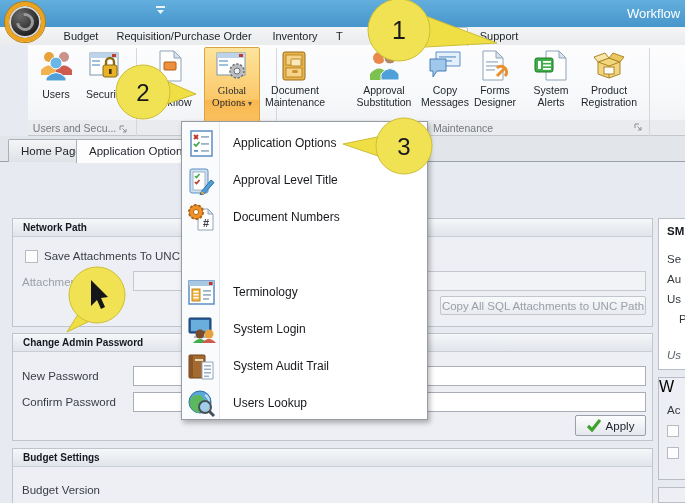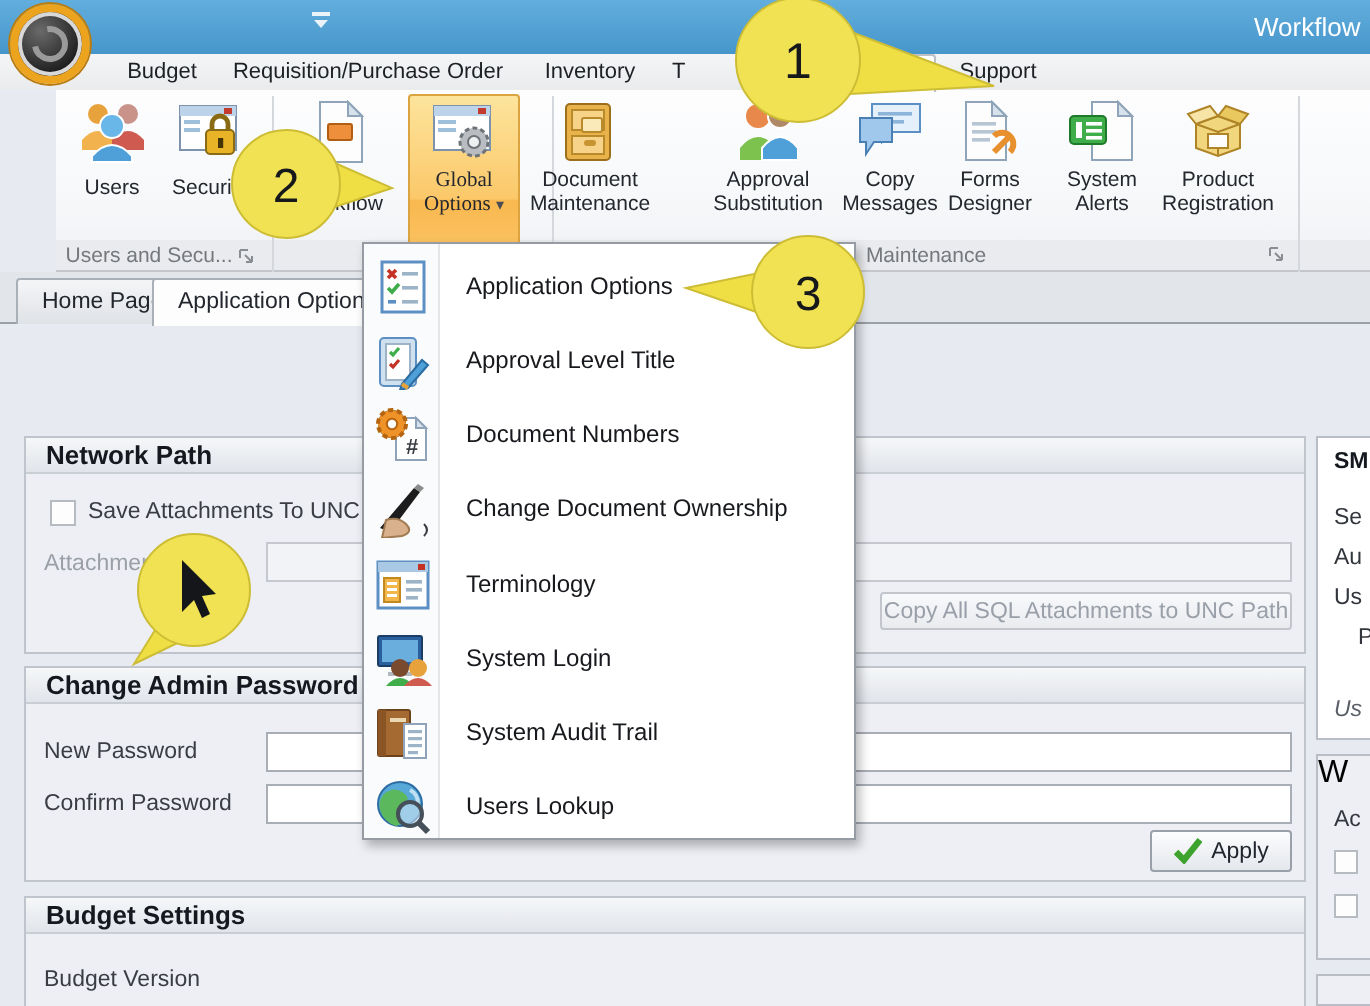--- a/index.html
+++ b/index.html
@@ -42,21 +42,21 @@
   
   .doc-tabs{position:absolute;left:0;top:136px;width:685px;height:26px;
     background:#e2e5e9;border-bottom:1px solid #9aa0a7;}
   .dtab{position:absolute;top:3px;height:23px;line-height:22px;padding:0 12px;font-size:11.5px;
     color:#23272d;border:1px solid #aab0b8;border-bottom:none;border-radius:2px 2px 0 0;
     background:linear-gradient(#f4f5f7,#dfe2e6);}
   .dtab.selected{background:#fdfdfe;height:24px;z-index:2;}
   
   .gbox{position:absolute;background:#edeff4;border:1px solid #c0c4cc;}
   .gbox .ghead{height:18px;background:linear-gradient(#f5f7f9,#e1e4ea);
-    border-bottom:1px solid #c9cdd4;font-weight:bold;font-size:13px;color:#15191f;
+    border-bottom:1px solid #c9cdd4;font-weight:bold;font-size:10px;color:#15191f;
     line-height:18px;padding-left:10px;}
   .field-label{position:absolute;font-size:11.5px;color:#3a3e44;}
   .field-label.dim{color:#9ba0a8;}
   .tinput{position:absolute;background:#fff;border:1px solid #a9adb6;height:20px;}
   .tinput.disabled{background:#f2f3f6;border-color:#c5c8cf;}
   .checkbox{position:absolute;width:13px;height:13px;background:#fdfdfd;border:1px solid #b6bac1;}
   .pushbtn{position:absolute;border:1px solid #c2c5cb;border-radius:2px;
     background:linear-gradient(#f8f9fb,#e9ebef);font-size:11.5px;color:#9aa0a9;
     text-align:center;}
   .pushbtn.enabled{border-color:#9aa0aa;color:#21262e;
@@ -333,29 +333,20 @@
         <path d="M11 6 h10 l5 5 v16 h-15 Z" fill="#fff" stroke="#8fa4b8"></path>
         <path d="M21 6 l5 5 h-5 Z" fill="#d7e2ec" stroke="#8fa4b8"></path>
         <circle cx="9" cy="9" r="7" fill="#ef9узу"></circle>
         <circle cx="9" cy="9" r="7" fill="#ef9329" stroke="#b5650f" stroke-width="2" stroke-dasharray="2.6 1.8"></circle>
         <circle cx="9" cy="9" r="2.6" fill="#fff" stroke="#b5650f"></circle>
         <text x="16" y="24" font-size="11" font-weight="bold" fill="#3a3e44">#</text>
       </svg>
       <span class="mlabel">Document Numbers</span>
     </div>
 
-    <div class="menu-item" style="top:114px">
-      <svg class="mico" width="29" height="29" viewBox="0 0 29 29">
-        <path d="M3 24 L20 4 l3 2 L8 26 Z" fill="#1c1c1c"></path>
-        <path d="M20 4 l3 2 l2 -2 l-3 -2 Z" fill="#8a8a8a"></path>
-        <path d="M6 20 q6 -2 10 2 q4 4 -2 6 l-10 1 Z" fill="#d9b18c" stroke="#a07a50"></path>
-        <path d="M25 22 q3 3 0 6" fill="none" stroke="#3a3e44"></path>
-      </svg>
-      <span class="mlabel">Change Document Ownership</span>
-    </div>
 
     <div class="menu-item" style="top:152px">
       <svg class="mico" width="29" height="29" viewBox="0 0 29 29">
         <rect x="2" y="3" width="25" height="23" fill="#fff" stroke="#5c8fc4" stroke-width="1.5"></rect>
         <rect x="2" y="3" width="25" height="5" fill="#a8c8e4"></rect>
         <rect x="22" y="4" width="3.5" height="3" fill="#c43226"></rect>
         <rect x="5" y="11" width="8" height="12" fill="#f2b64a" stroke="#c28a1e"></rect>
         <rect x="6.5" y="13" width="5" height="1.5" fill="#fff"></rect>
           <rect x="6.5" y="16" width="5" height="1.5" fill="#fff"></rect>
           <rect x="6.5" y="19" width="5" height="1.5" fill="#fff"></rect>

